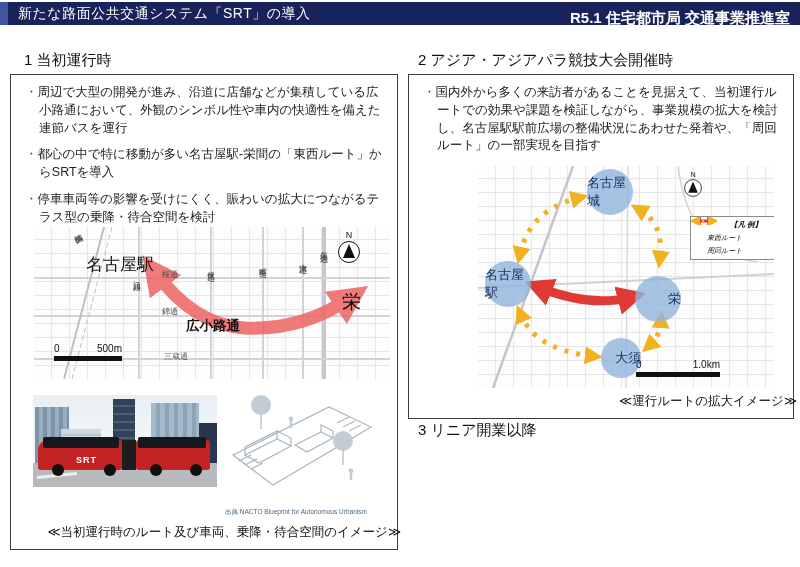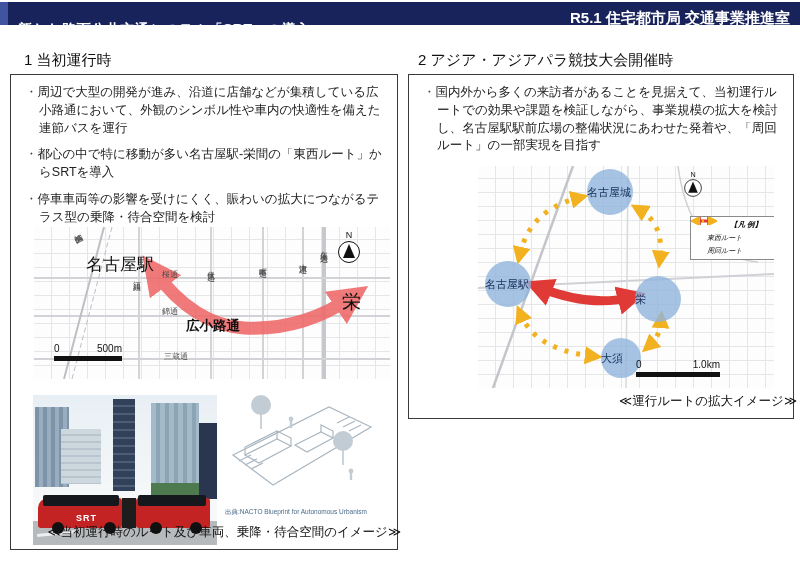--- a/index.html
+++ b/index.html
@@ -1,21 +1,21 @@
 <!DOCTYPE html>
 <html><head>
 <meta charset="utf-8">
 <style>
   html,body{margin:0;padding:0;background:#fff;}
   #page{position:relative;width:800px;height:567px;background:#fff;overflow:hidden;
         font-family:"Liberation Sans","DejaVu Sans",sans-serif;color:#1a1a1a;}
   
   #hdr{position:absolute;left:0;top:2px;width:800px;height:23px;background:#18235c;}
   #hdr .stripe{position:absolute;left:0;top:0;width:8px;height:23px;background:#41549f;}
-  #hdr .t{position:absolute;left:18px;top:19px;font-size:14px;font-weight:bold;color:#fff;letter-spacing:.5px;}
+  #hdr .t{position:absolute;left:18px;top:3px;font-size:14px;font-weight:normal;color:#fff;letter-spacing:.5px;}
   #hdr .d{position:absolute;right:10px;top:7px;font-size:15px;font-weight:bold;color:#fff;}
   .pghead{position:absolute;left:10px;top:31px;font-size:15px;font-weight:bold;color:#10194a;}
   .sechead{position:absolute;font-size:15px;font-weight:normal;color:#111;}
   .box{position:absolute;border:1px solid #3a3a3a;background:#fff;}
   ul.blt{margin:0;padding:9px 12px 0 14px;list-style:none;}
   ul.blt li{font-size:12.5px;line-height:1.42;color:#222;margin-bottom:9px;padding-left:14px;text-indent:-14px;}
   ul.blt li .b{color:#444;}
   .cap{position:absolute;left:4px;width:100%;text-align:right;font-size:12.5px;color:#111;}
   
   .map{position:absolute;overflow:hidden;background:#fdfdfd;
@@ -29,22 +29,22 @@
   .biglabel{position:absolute;font-size:17px;color:#111;font-weight:500;}
   .routelabel{position:absolute;font-size:13.5px;font-weight:bold;color:#111;}
   .compass{position:absolute;text-align:center;}
   .compass .n{font-size:9px;color:#111;line-height:9px;}
   .compass .c{width:20px;height:20px;border:1.5px solid #111;border-radius:50%;margin:1px auto 0;position:relative;background:#fff;}
   .compass .tri{position:absolute;left:50%;top:2px;transform:translateX(-50%);width:0;height:0;
       border-left:6px solid transparent;border-right:6px solid transparent;border-bottom:14px solid #111;}
   .scale{position:absolute;font-size:10px;color:#111;}
   .scale .bar{height:5px;background:#111;margin-top:2px;}
   .scale .lab{display:flex;justify-content:space-between;}
-  .node{position:absolute;border-radius:50%;background:rgba(144,180,220,.8);display:flex;align-items:center;justify-content:flex-start;
-        font-size:11px;color:#18305a;font-weight:500;}
+  .node{position:absolute;border-radius:50%;background:rgba(144,180,220,.8);display:flex;align-items:center;justify-content:flex-end;
+        font-size:13px;color:#18305a;font-weight:500;}
   .legend{position:absolute;background:#fff;border:1px solid #8a8a8a;padding:3px 16px;font-style:italic;}
   .legend .lt{font-size:7.5px;font-weight:bold;text-align:center;color:#111;margin-bottom:2px;}
   .legend .row{display:flex;align-items:center;gap:3px;margin-top:3px;}
   .legend .row span{font-size:7px;color:#111;white-space:nowrap;}
   
   .photo{position:absolute;overflow:hidden;background:linear-gradient(#e8eff4,#f6f8f9 70%);}
   .bld{position:absolute;}
   .road{position:absolute;left:0;right:0;bottom:0;height:24px;background:#b7babd;}
   .road .lane{position:absolute;left:4px;bottom:10px;width:40px;height:3px;background:#eee;transform:rotate(-6deg);}
   .bus{position:absolute;left:5px;bottom:13px;width:172px;height:40px;}
@@ -118,21 +118,21 @@
       </div>
       <div class="scale" style="left:20px;top:116px;width:68px;">
         <div class="lab">
             <span>0</span>
             <span>500m</span>
           </div>
         <div class="bar"></div>
       </div>
     </div>
 
-    <div class="photo" style="left:22px;top:320px;width:184px;height:150px;">
+    <div class="photo" style="left:22px;top:320px;width:184px;height:92px;">
       <div class="bld" style="left:2px;top:12px;width:34px;height:80px;background:repeating-linear-gradient(90deg,#7d93a8 0 4px,#99adc0 4px 8px);"></div>
       <div class="bld" style="left:28px;top:34px;width:40px;height:55px;background:repeating-linear-gradient(#cdd7de 0 5px,#b9c6cf 5px 7px);"></div>
       <div class="bld" style="left:80px;top:4px;width:22px;height:92px;background:repeating-linear-gradient(#31415a 0 6px,#4c5d75 6px 8px);"></div>
       <div class="bld" style="left:118px;top:8px;width:48px;height:94px;background:repeating-linear-gradient(90deg,#a4bac9 0 5px,#8ba4b6 5px 9px);"></div>
       <div class="bld" style="left:118px;top:88px;width:48px;height:14px;background:#4d7a4e;"></div>
       <div class="bld" style="left:166px;top:28px;width:18px;height:76px;background:#2a3550;"></div>
       <div class="road">
           <div class="lane"></div>
         </div>
       <div class="bus">
@@ -247,15 +247,16 @@
             <span>0</span>
             <span>1.0km</span>
           </div>
         <div class="bar"></div>
       </div>
     </div>
 
     <div class="cap" style="top:318px;">≪運行ルートの拡大イメージ≫</div>
   </div>
 
+  <div class="sechead" style="left:418px;top:421px;">3 リニア開業以降</div>
 
 
 </div>
 
 </body></html>

